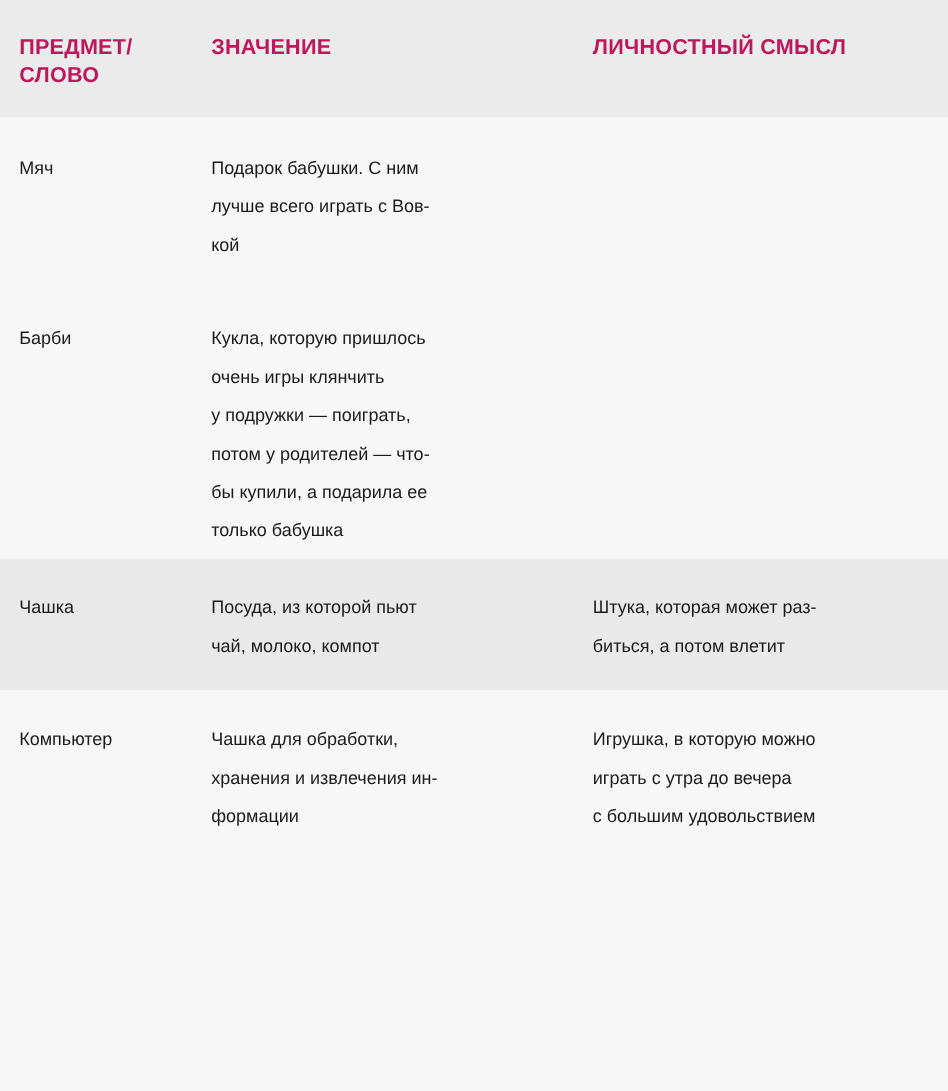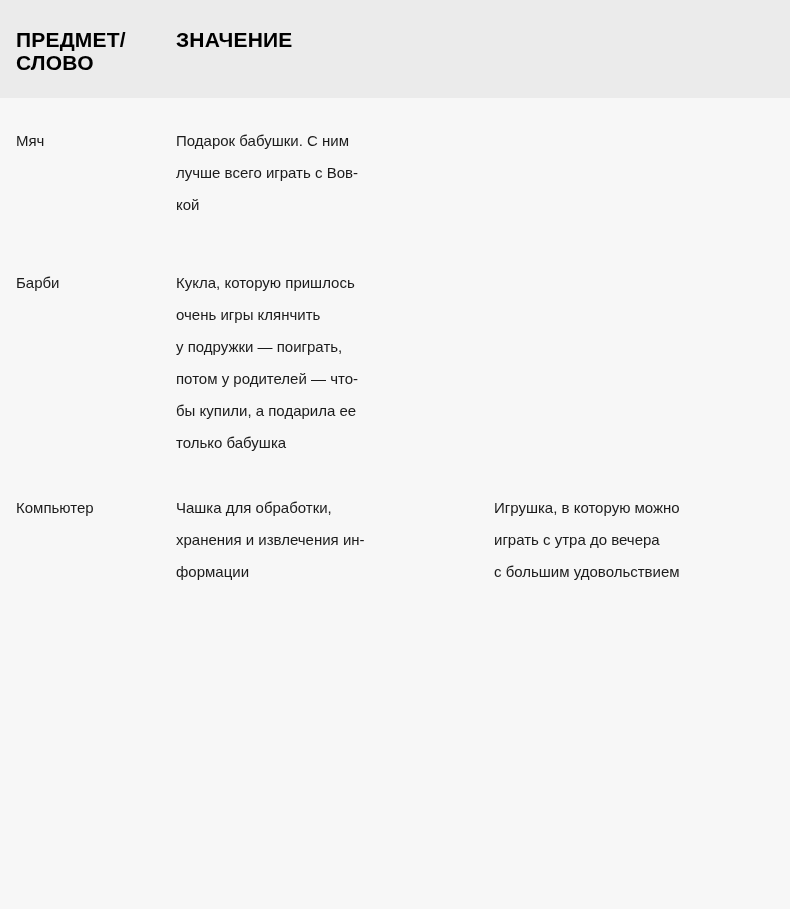--- a/index.html
+++ b/index.html
@@ -25,24 +25,24 @@
   
   .thead {
     background: #ebebeb;
     height: 98px;
     box-sizing: border-box;
     display: flex;
     align-items: flex-start;
     padding-top: 28px;
   }
   .th {
-    font-size: 21px;
+    font-size: 18px;
     font-weight: bold;
     letter-spacing: 0.2px;
-    color: #000000;
+    color: #be185d;
     line-height: 23px;
     text-transform: uppercase;
     box-sizing: border-box;
     white-space: pre-line;
   }
 
   
   .row {
     display: flex;
     align-items: flex-start;
@@ -74,40 +74,48 @@
 </style>
 </head>
 <body>
 
 <div class="table">
 
   <div class="thead">
     <div class="th c1">ПРЕДМЕТ/
 СЛОВО</div>
     <div class="th c2">ЗНАЧЕНИЕ</div>
+    <div class="th c3">ЛИЧНОСТНЫЙ СМЫСЛ</div>
   </div>
 
   <div class="row light r-mych">
     <div class="cell c1">Мяч</div>
     <div class="cell c3">Подарок бабушки. С ним
 лучше всего играть с Вов-
 кой</div>
   </div>
 
 
   <div class="row light r-barbi">
     <div class="cell c1">Барби</div>
     <div class="cell c3">Кукла, которую пришлось
 очень игры клянчить
 у подружки — поиграть,
 потом у родителей — что-
 бы купили, а подарила ее
 только бабушка</div>
   </div>
 
+  <div class="row dark r-chashka">
+    <div class="cell c1">Чашка</div>
+    <div class="cell c2">Посуда, из которой пьют
+чай, молоко, компот</div>
+    <div class="cell c3">Штука, которая может раз-
+биться, а потом влетит</div>
+  </div>
 
   <div class="row light r-kompyuter">
     <div class="cell c1">Компьютер</div>
     <div class="cell c2">Чашка для обработки,
 хранения и извлечения ин-
 формации</div>
     <div class="cell c3">Игрушка, в которую можно
 играть с утра до вечера
 с большим удовольствием</div>
   </div>

